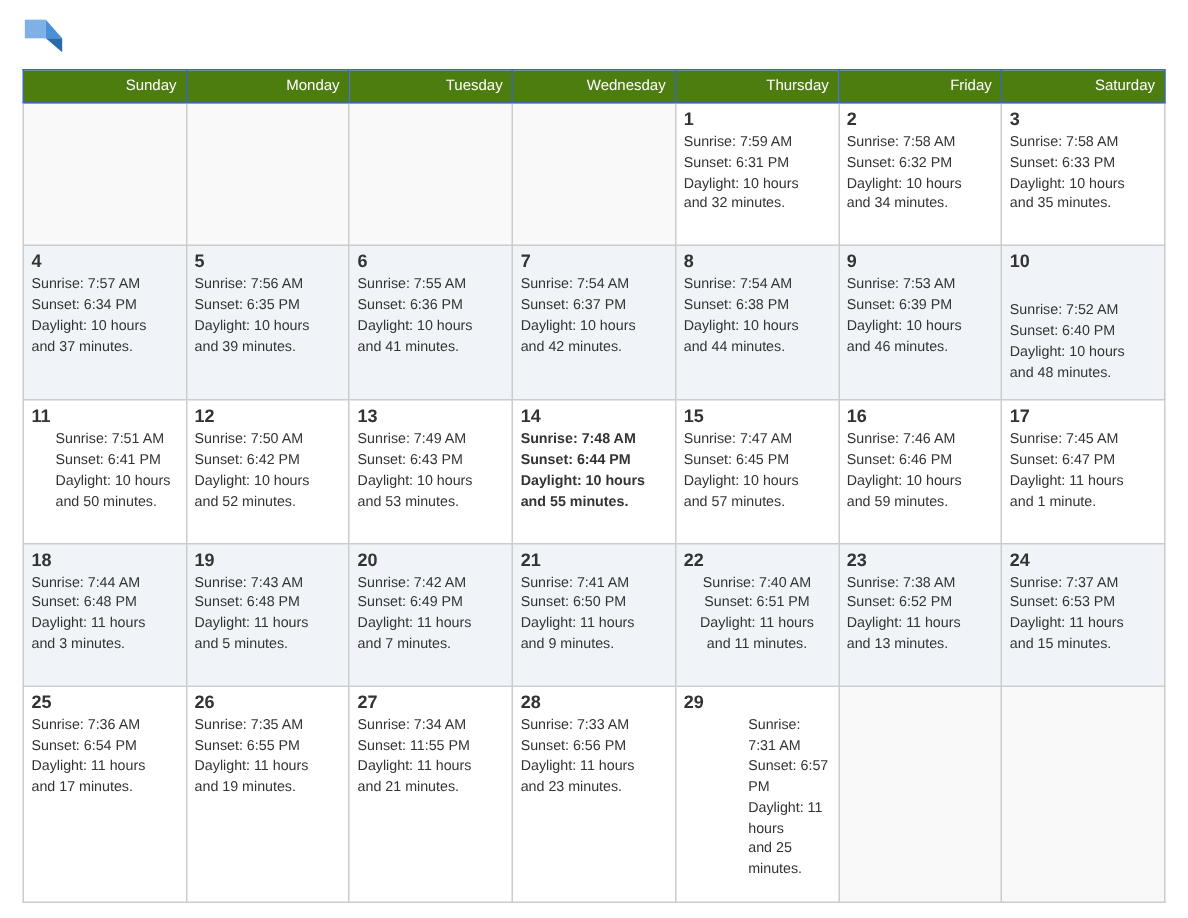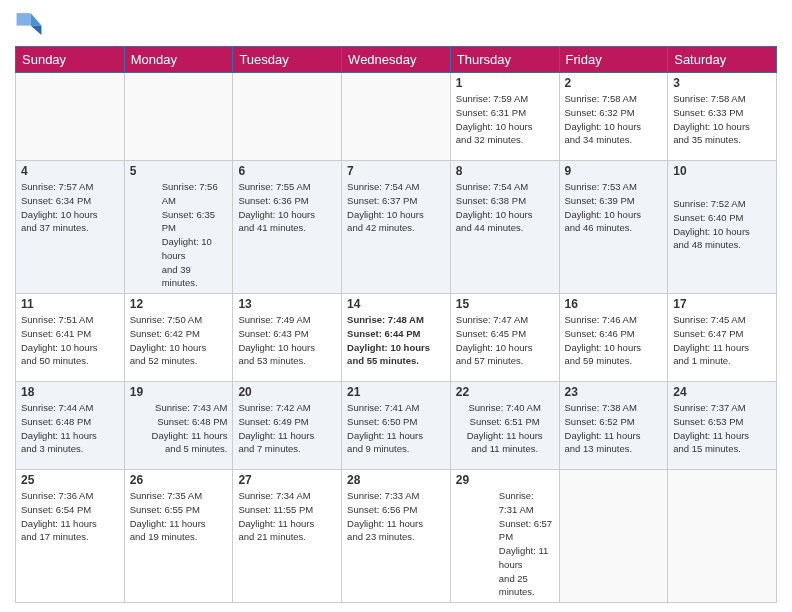--- a/index.html
+++ b/index.html
@@ -54,25 +54,25 @@
       color: #555;
     }
     .calendar {
       flex: 1;
       border: 1px solid #ccc;
       border-collapse: collapse;
       width: 100%;
       table-layout: fixed;
     }
     .calendar th {
-      background-color: #be185d;
+      background-color: #4d7c0f;
       color: #fff;
-      text-align: left;
+      text-align: right;
       padding: 5px 6px;
-      font-size: 13px;
+      font-size: 10px;
       font-weight: normal;
       border: 1px solid #3a6aaa;
     }
     .calendar td {
       vertical-align: top;
       border: 1px solid #ccc;
       padding: 3px 5px;
       font-size: 9.5px;
       color: #333;
       height: 88px;
@@ -164,21 +164,21 @@
         <tr>
           <td>
             <span class="day-num">4</span>
             <div class="day-info" style="white-space: pre-line;">Sunrise: 7:57 AM
 Sunset: 6:34 PM
 Daylight: 10 hours
 and 37 minutes.</div>
           </td>
           <td>
             <span class="day-num">5</span>
-            <div class="day-info" style="white-space: pre-line; margin-left: 32px;">Sunrise: 7:56 AM
+            <div class="day-info" style="white-space: pre-line;">Sunrise: 7:56 AM
 Sunset: 6:35 PM
 Daylight: 10 hours
 and 39 minutes.</div>
           </td>
           <td>
             <span class="day-num">6</span>
             <div class="day-info" style="white-space: pre-line;">Sunrise: 7:55 AM
 Sunset: 6:36 PM
 Daylight: 10 hours
 and 41 minutes.</div>
@@ -208,21 +208,21 @@
             <span class="day-num">10</span>
             <div class="day-info" style="white-space: pre-line; margin-top: 19px;">Sunrise: 7:52 AM
 Sunset: 6:40 PM
 Daylight: 10 hours
 and 48 minutes.</div>
           </td>
         </tr>
         <tr>
           <td>
             <span class="day-num">11</span>
-            <div class="day-info" style="white-space: pre-line;">Sunrise: 7:51 AM
+            <div class="day-info" style="white-space: pre-line; margin-left: 16px;">Sunrise: 7:51 AM
 Sunset: 6:41 PM
 Daylight: 10 hours
 and 50 minutes.</div>
           </td>
           <td>
             <span class="day-num">12</span>
             <div class="day-info" style="white-space: pre-line;">Sunrise: 7:50 AM
 Sunset: 6:42 PM
 Daylight: 10 hours
 and 52 minutes.</div>
@@ -266,21 +266,21 @@
         <tr>
           <td>
             <span class="day-num">18</span>
             <div class="day-info" style="white-space: pre-line;">Sunrise: 7:44 AM
 Sunset: 6:48 PM
 Daylight: 11 hours
 and 3 minutes.</div>
           </td>
           <td>
             <span class="day-num">19</span>
-            <div class="day-info" style="white-space: pre-line; text-align: right;">Sunrise: 7:43 AM
+            <div class="day-info" style="white-space: pre-line;">Sunrise: 7:43 AM
 Sunset: 6:48 PM
 Daylight: 11 hours
 and 5 minutes.</div>
           </td>
           <td>
             <span class="day-num">20</span>
             <div class="day-info" style="white-space: pre-line;">Sunrise: 7:42 AM
 Sunset: 6:49 PM
 Daylight: 11 hours
 and 7 minutes.</div>

